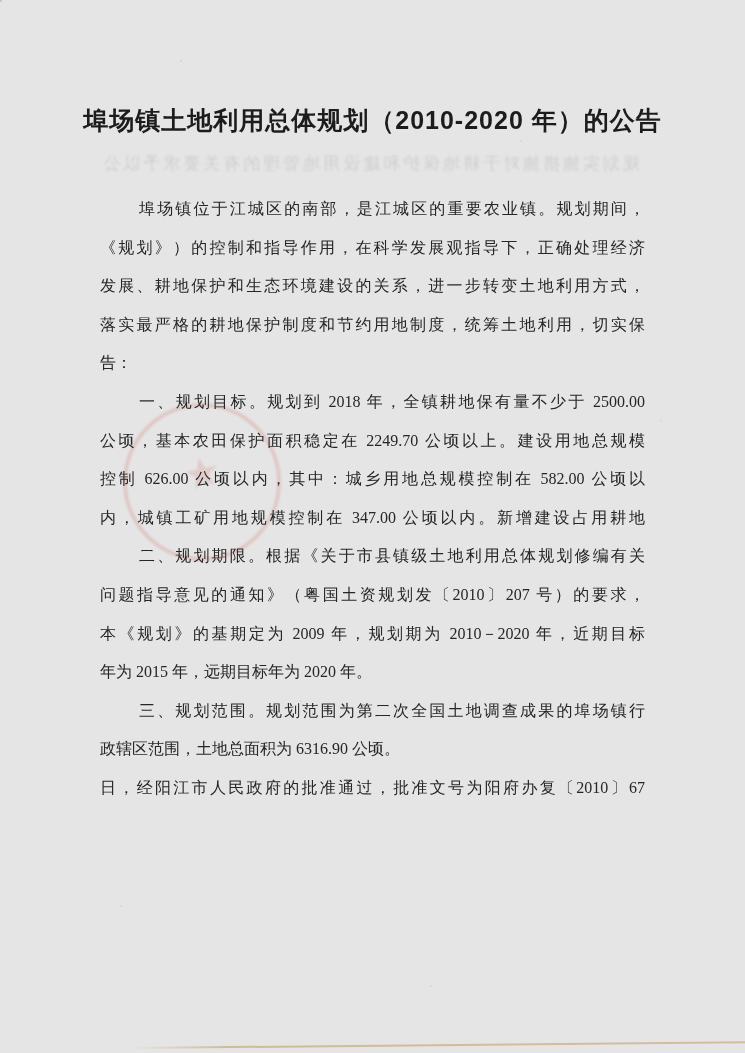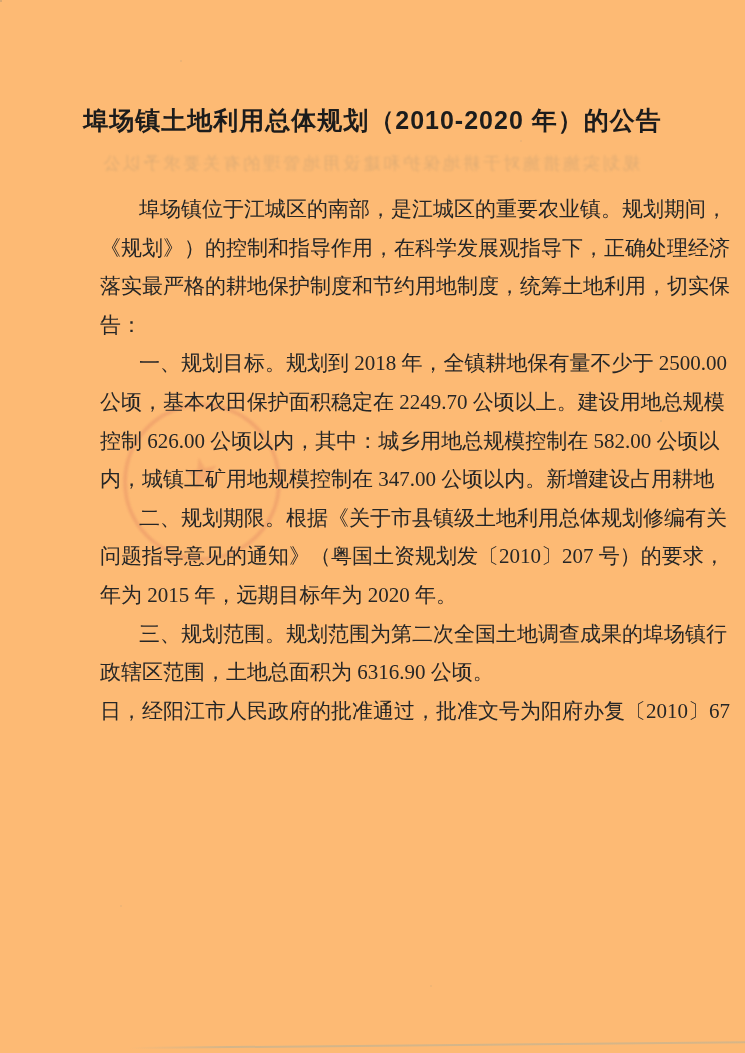--- a/index.html
+++ b/index.html
@@ -4,21 +4,21 @@
 <style>
   html, body {
     margin: 0;
     padding: 0;
     background: #ffffff;
   }
   .page {
     position: relative;
     width: 745px;
     height: 1053px;
-    background: #fdba74;
+    background: #e5e5e5;
     overflow: hidden;
     font-family: "Liberation Serif", "DejaVu Serif", serif;
   }
   
   .speckles {
     position: absolute;
     left: 0; top: 0;
     width: 2px; height: 2px;
     background: rgba(120,120,110,0.35);
     border-radius: 50%;
@@ -80,21 +80,21 @@
   .doc-body {
     position: absolute;
     left: 100px;
     top: 190px;
     width: 545px;
     color: #262626;
   }
   .text-line {
     height: 38.6px;
     line-height: 38.6px;
-    font-size: 21px;
+    font-size: 16px;
     text-align: justify;
     text-align-last: justify;
     white-space: nowrap;
     overflow: visible;
   }
   .text-line.indent { padding-left: 39px; }
   .text-line.last {
     text-align: left;
     text-align-last: left;
   }
@@ -119,28 +119,30 @@
 
   <div class="ghost-line">规划实施措施对于耕地保护和建设用地管理的有关要求予以公告执行</div>
 
   <div class="stamp-ghost">
     <div class="stamp-emblem">★</div>
   </div>
 
   <div class="doc-body" id="doc-body">
       <div class="text-line indent">埠场镇位于江城区的南部，是江城区的重要农业镇。规划期间，</div>
       <div class="text-line">《规划》）的控制和指导作用，在科学发展观指导下，正确处理经济</div>
+      <div class="text-line">发展、耕地保护和生态环境建设的关系，进一步转变土地利用方式，</div>
       <div class="text-line">落实最严格的耕地保护制度和节约用地制度，统筹土地利用，切实保</div>
       <div class="text-line last">告：</div>
       <div class="text-line indent">一、规划目标。规划到 2018 年，全镇耕地保有量不少于 2500.00</div>
       <div class="text-line">公顷，基本农田保护面积稳定在 2249.70 公顷以上。建设用地总规模</div>
       <div class="text-line">控制 626.00 公顷以内，其中：城乡用地总规模控制在 582.00 公顷以</div>
       <div class="text-line">内，城镇工矿用地规模控制在 347.00 公顷以内。新增建设占用耕地</div>
       <div class="text-line indent">二、规划期限。根据《关于市县镇级土地利用总体规划修编有关</div>
       <div class="text-line">问题指导意见的通知》（粤国土资规划发〔2010〕207 号）的要求，</div>
+      <div class="text-line">本《规划》的基期定为 2009 年，规划期为 2010－2020 年，近期目标</div>
       <div class="text-line last">年为 2015 年，远期目标年为 2020 年。</div>
       <div class="text-line indent">三、规划范围。规划范围为第二次全国土地调查成果的埠场镇行</div>
       <div class="text-line last">政辖区范围，土地总面积为 6316.90 公顷。</div>
       <div class="text-line">日，经阳江市人民政府的批准通过，批准文号为阳府办复〔2010〕67</div>
     </div>
 
   <div class="scan-edge"></div>
 
 </div>
 

